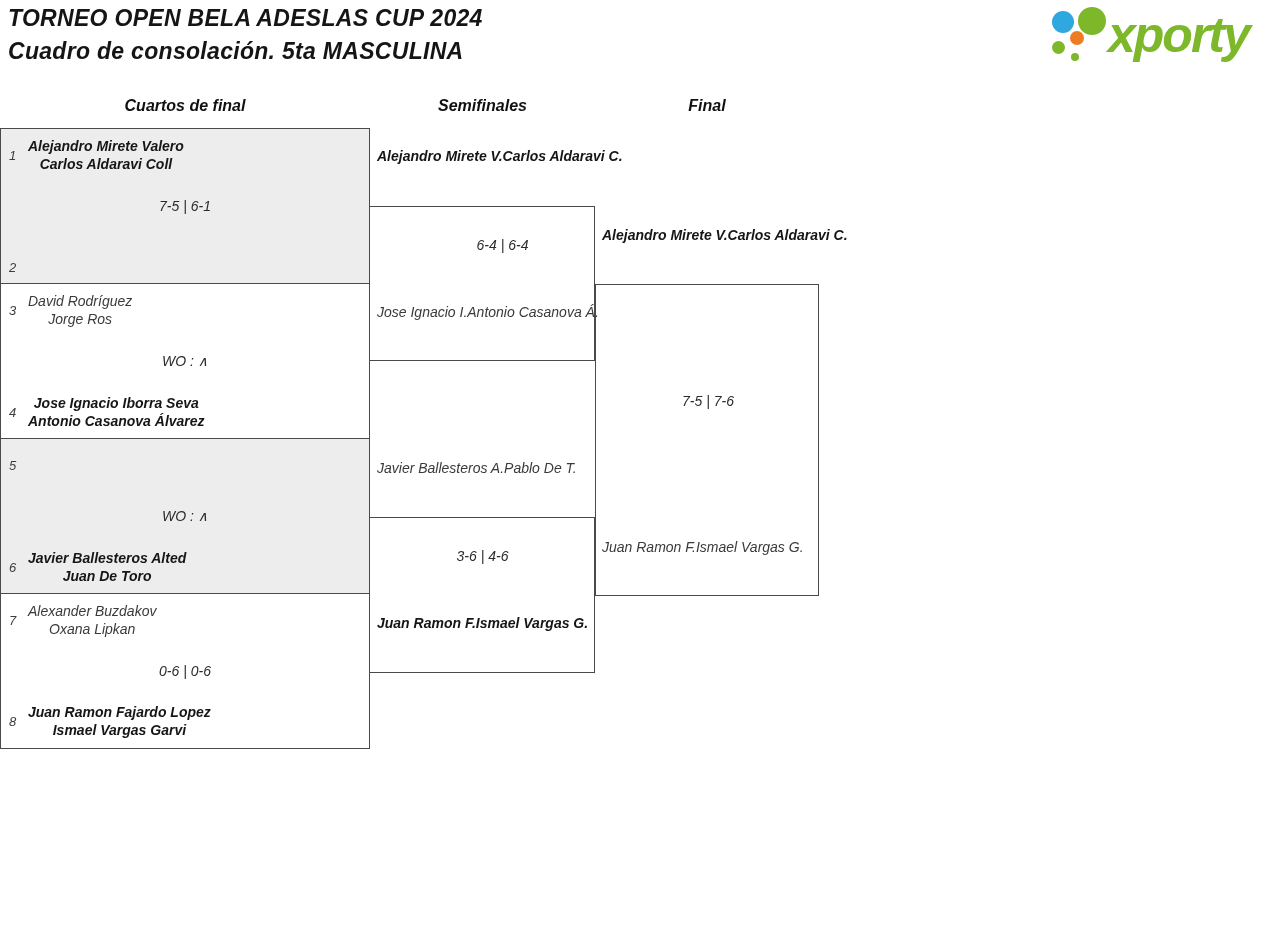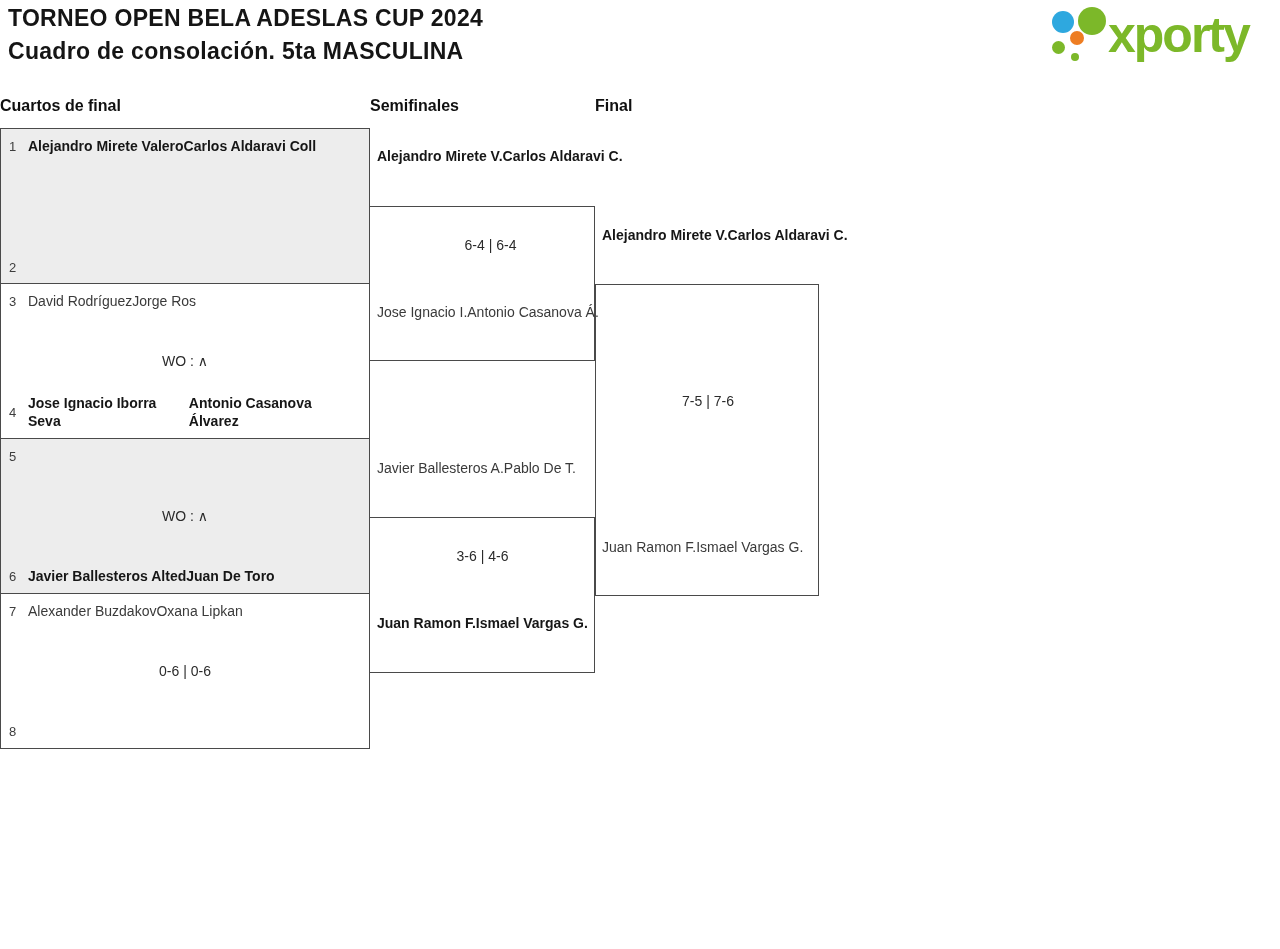--- a/index.html
+++ b/index.html
@@ -1,50 +1,50 @@
 <!DOCTYPE html>
 <html><head>
 <meta charset="utf-8">
 <style>
   * { margin:0; padding:0; box-sizing:border-box; }
   html,body { background:#ffffff; }
   body { font-family:"Liberation Sans", sans-serif; }
-  .page { position:relative; width:1280px; height:949px; background:#fff; overflow:hidden; }
+  .page { position:relative; width:1280px; height:949px; background:#fff; overflow:hidden;font-style:italic; }
 
   
   .title-block { position:absolute; left:8px; top:2px; }
   .title-line { font-size:23px; font-weight:700; color:#151515; line-height:33px; letter-spacing:0.3px; }
 
   
   .logo { position:absolute; left:1050px; top:4px; width:224px; height:64px; cursor:pointer; }
   .dot { position:absolute; border-radius:50%; }
   .d-blue  { left:2px;  top:7px;  width:22px; height:22px; background:#2ea8df; }
   .d-green-big { left:28px; top:3px; width:28px; height:28px; background:#7cb829; }
   .d-orange { left:20px; top:27px; width:14px; height:14px; background:#ee7d22; }
   .d-green-sm { left:2px; top:37px; width:13px; height:13px; background:#7cb829; }
   .d-green-xs { left:21px; top:49px; width:8px; height:8px; background:#7cb829; }
   .logo-text { position:absolute; left:58px; top:0px; font-size:50px; line-height:62px; font-weight:700; letter-spacing:-2px; color:#7cb829; }
 
   
-  .round-header { position:absolute; top:97px; font-size:16px; font-weight:700; color:#101010; text-align:left; }
+  .round-header { position:absolute; top:97px; font-size:16px; font-weight:700; color:#101010; text-align:center; }
   .rh-qf { left:0; width:370px; }
   .rh-sf { left:370px; width:225px; }
   .rh-f  { left:595px; width:224px; }
 
   
   .qf-col { position:absolute; left:0; top:128px; width:370px; height:621px; border:1px solid #4a4a4a; background:#fff; }
   .qf-block { position:relative; height:155px; border-bottom:1px solid #4a4a4a; background:#fff; }
   .qf-block:last-child { border-bottom:none; height:153px; }
   .qf-block.shaded { background:#ededed; }
 
   .team { position:absolute; left:8px; right:8px; display:flex; align-items:center; }
   .t-top { top:8px; }
   .t-bottom { bottom:8px; }
   .seed { flex:0 0 19px; width:19px; font-size:13px; color:#3d3d3d; }
-  .names { display:flex; flex-direction:row;align-items:center; }
+  .names { display:flex; flex-direction:column;align-items:center; }
   .n { font-size:14px; line-height:18px; min-height:18px; color:#3a3a3a; }
   .winner .n { font-weight:700; color:#161616; }
 
   .score { position:absolute; left:0; right:0; top:69px; text-align:center; font-size:14px; color:#2b2b2b; }
 
   
   .box { position:absolute; border:1px solid #4a4a4a; border-left:none; background:transparent; }
   .sf1-box { left:370px; top:206px; width:225px; height:155px; }
   .sf2-box { left:370px; top:517px; width:225px; height:156px; }
   .f-box   { left:595px; top:284px; width:224px; height:312px; border-left:1px solid #4a4a4a; }
@@ -52,21 +52,21 @@
   
   .adv { position:absolute; display:flex; flex-direction:row; }
   .sf1-top { left:377px; top:147px; }
   .sf1-bot { left:377px; top:303px; }
   .sf2-top { left:377px; top:459px; }
   .sf2-bot { left:377px; top:614px; }
   .f-top   { left:602px; top:226px; }
   .f-bot   { left:602px; top:538px; }
 
   .score-abs { position:absolute; text-align:center; font-size:14px; color:#2b2b2b; }
-  .sf1-score { left:358px; top:237px; width:225px;padding-left:40px; }
+  .sf1-score { left:370px; top:237px; width:225px;padding-left:40px; }
   .sf2-score { left:370px; top:548px; width:225px; }
   .f-score   { left:596px; top:393px; width:224px; }
 </style>
 </head>
 <body>
 
 <div class="page">
 
   <div class="title-block">
     <div class="title-line">TORNEO OPEN BELA ADESLAS CUP 2024</div>
@@ -89,20 +89,21 @@
   <div class="qf-col">
 
     <div class="qf-block shaded">
       <div class="team t-top">
         <span class="seed">1</span>
         <span class="names winner">
           <span class="n">Alejandro Mirete Valero</span>
           <span class="n">Carlos Aldaravi Coll</span>
         </span>
       </div>
+      <div class="score">7-5 | 6-1</div>
       <div class="team t-bottom">
         <span class="seed">2</span>
       </div>
     </div>
 
     <div class="qf-block">
       <div class="team t-top">
         <span class="seed">3</span>
         <span class="names">
           <span class="n">David Rodríguez</span>
@@ -141,20 +142,24 @@
       <div class="team t-top">
         <span class="seed">7</span>
         <span class="names">
           <span class="n">Alexander Buzdakov</span>
           <span class="n">Oxana Lipkan</span>
         </span>
       </div>
       <div class="score">0-6 | 0-6</div>
       <div class="team t-bottom">
         <span class="seed">8</span>
+        <span class="names winner">
+          <span class="n">Juan Ramon Fajardo Lopez</span>
+          <span class="n">Ismael Vargas Garvi</span>
+        </span>
       </div>
     </div>
 
   </div>
 
   <div class="box sf1-box"></div>
   <div class="box sf2-box"></div>
 
   <div class="box f-box"></div>
 

